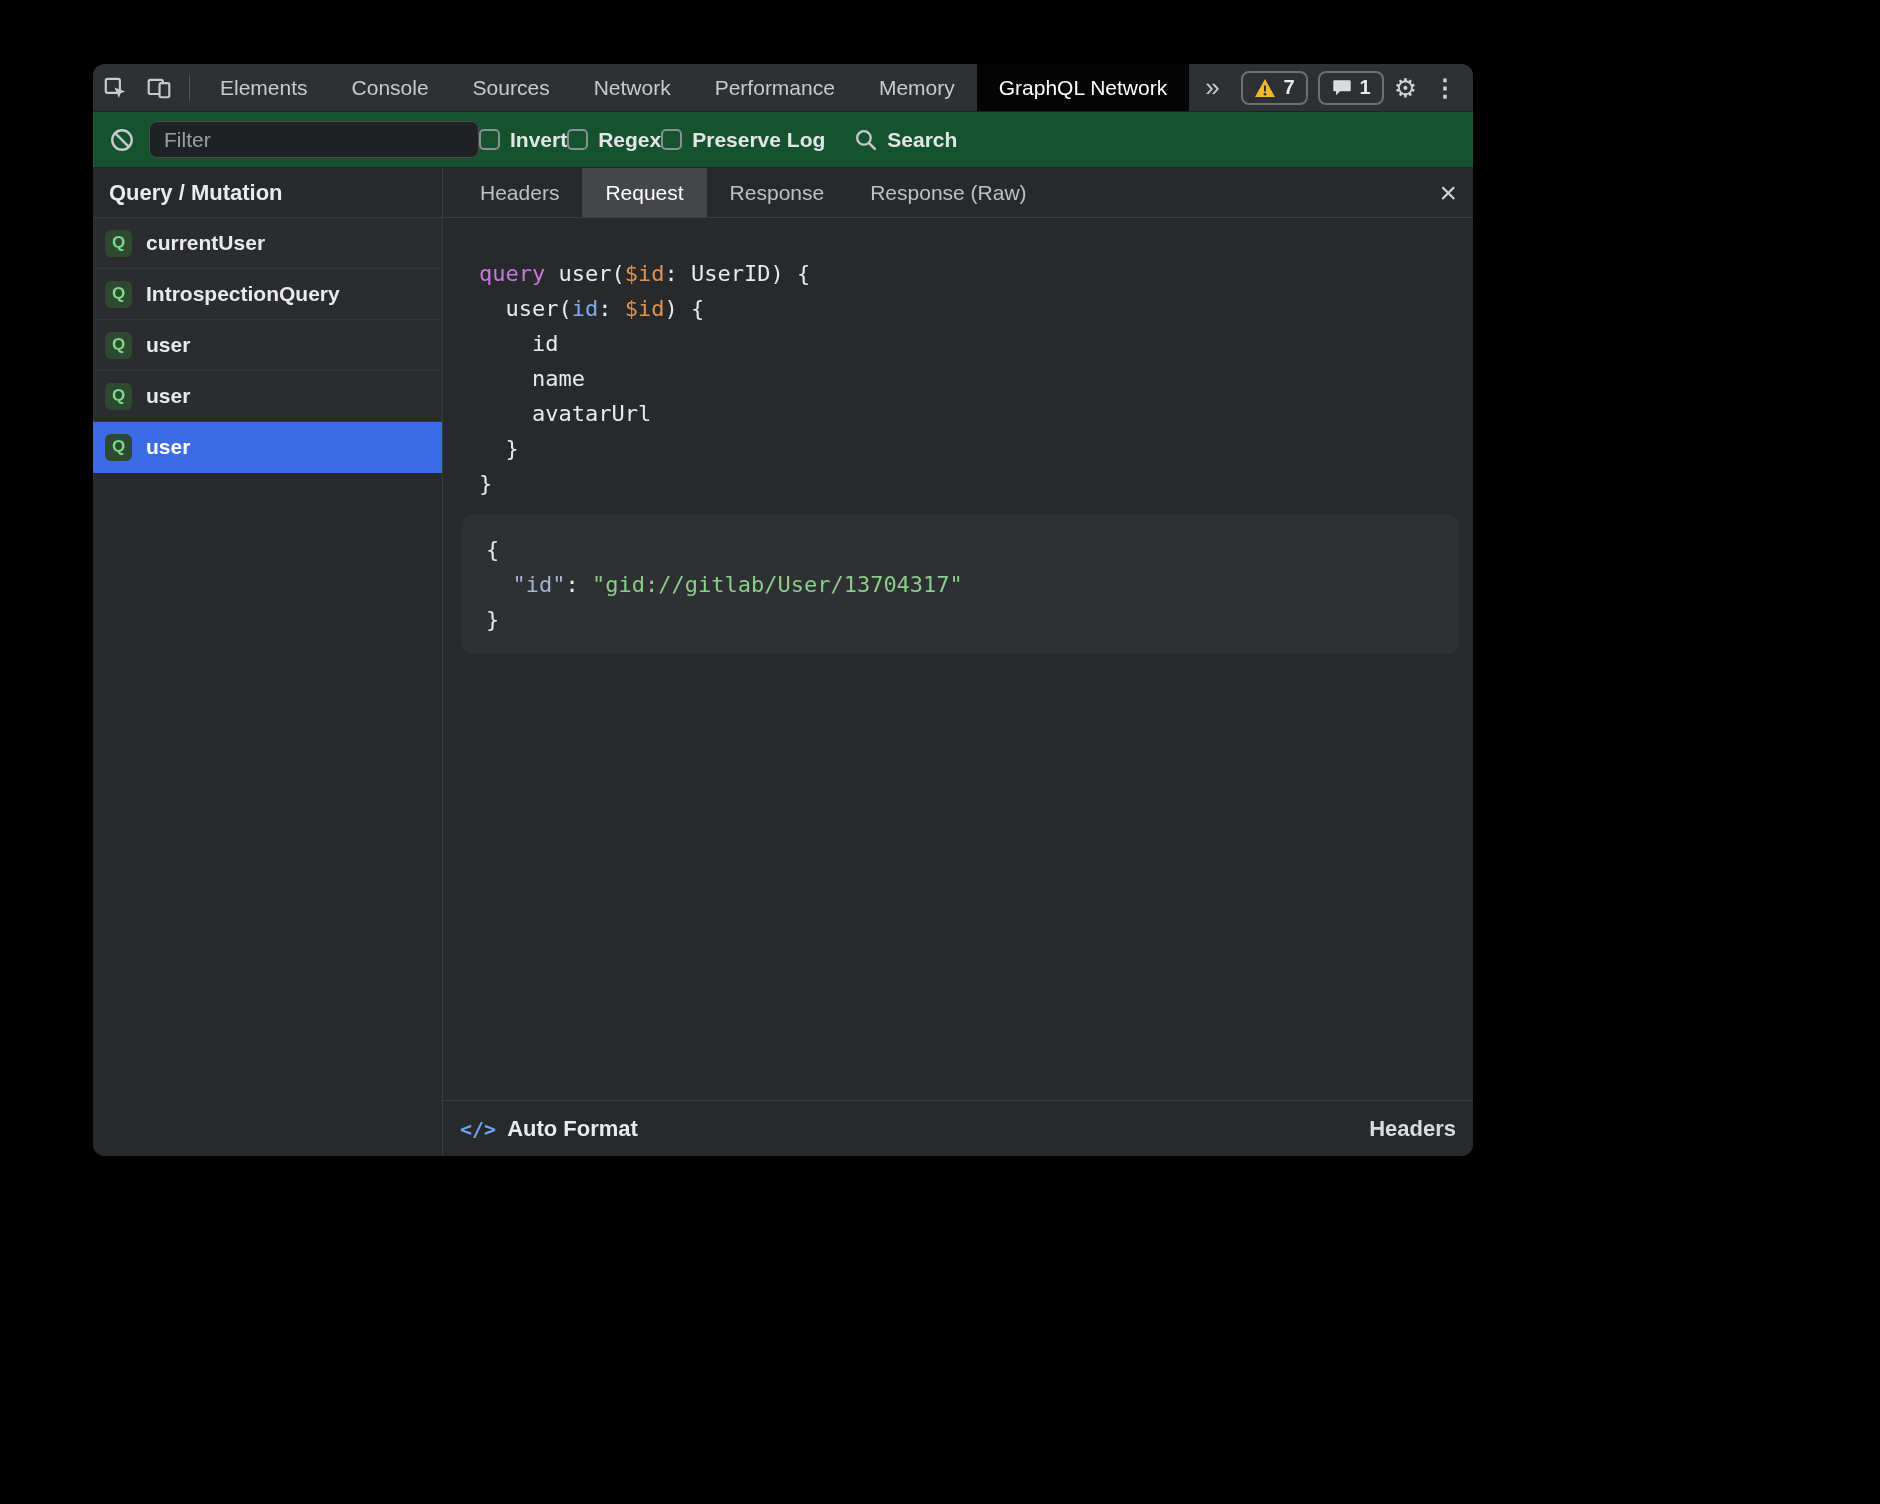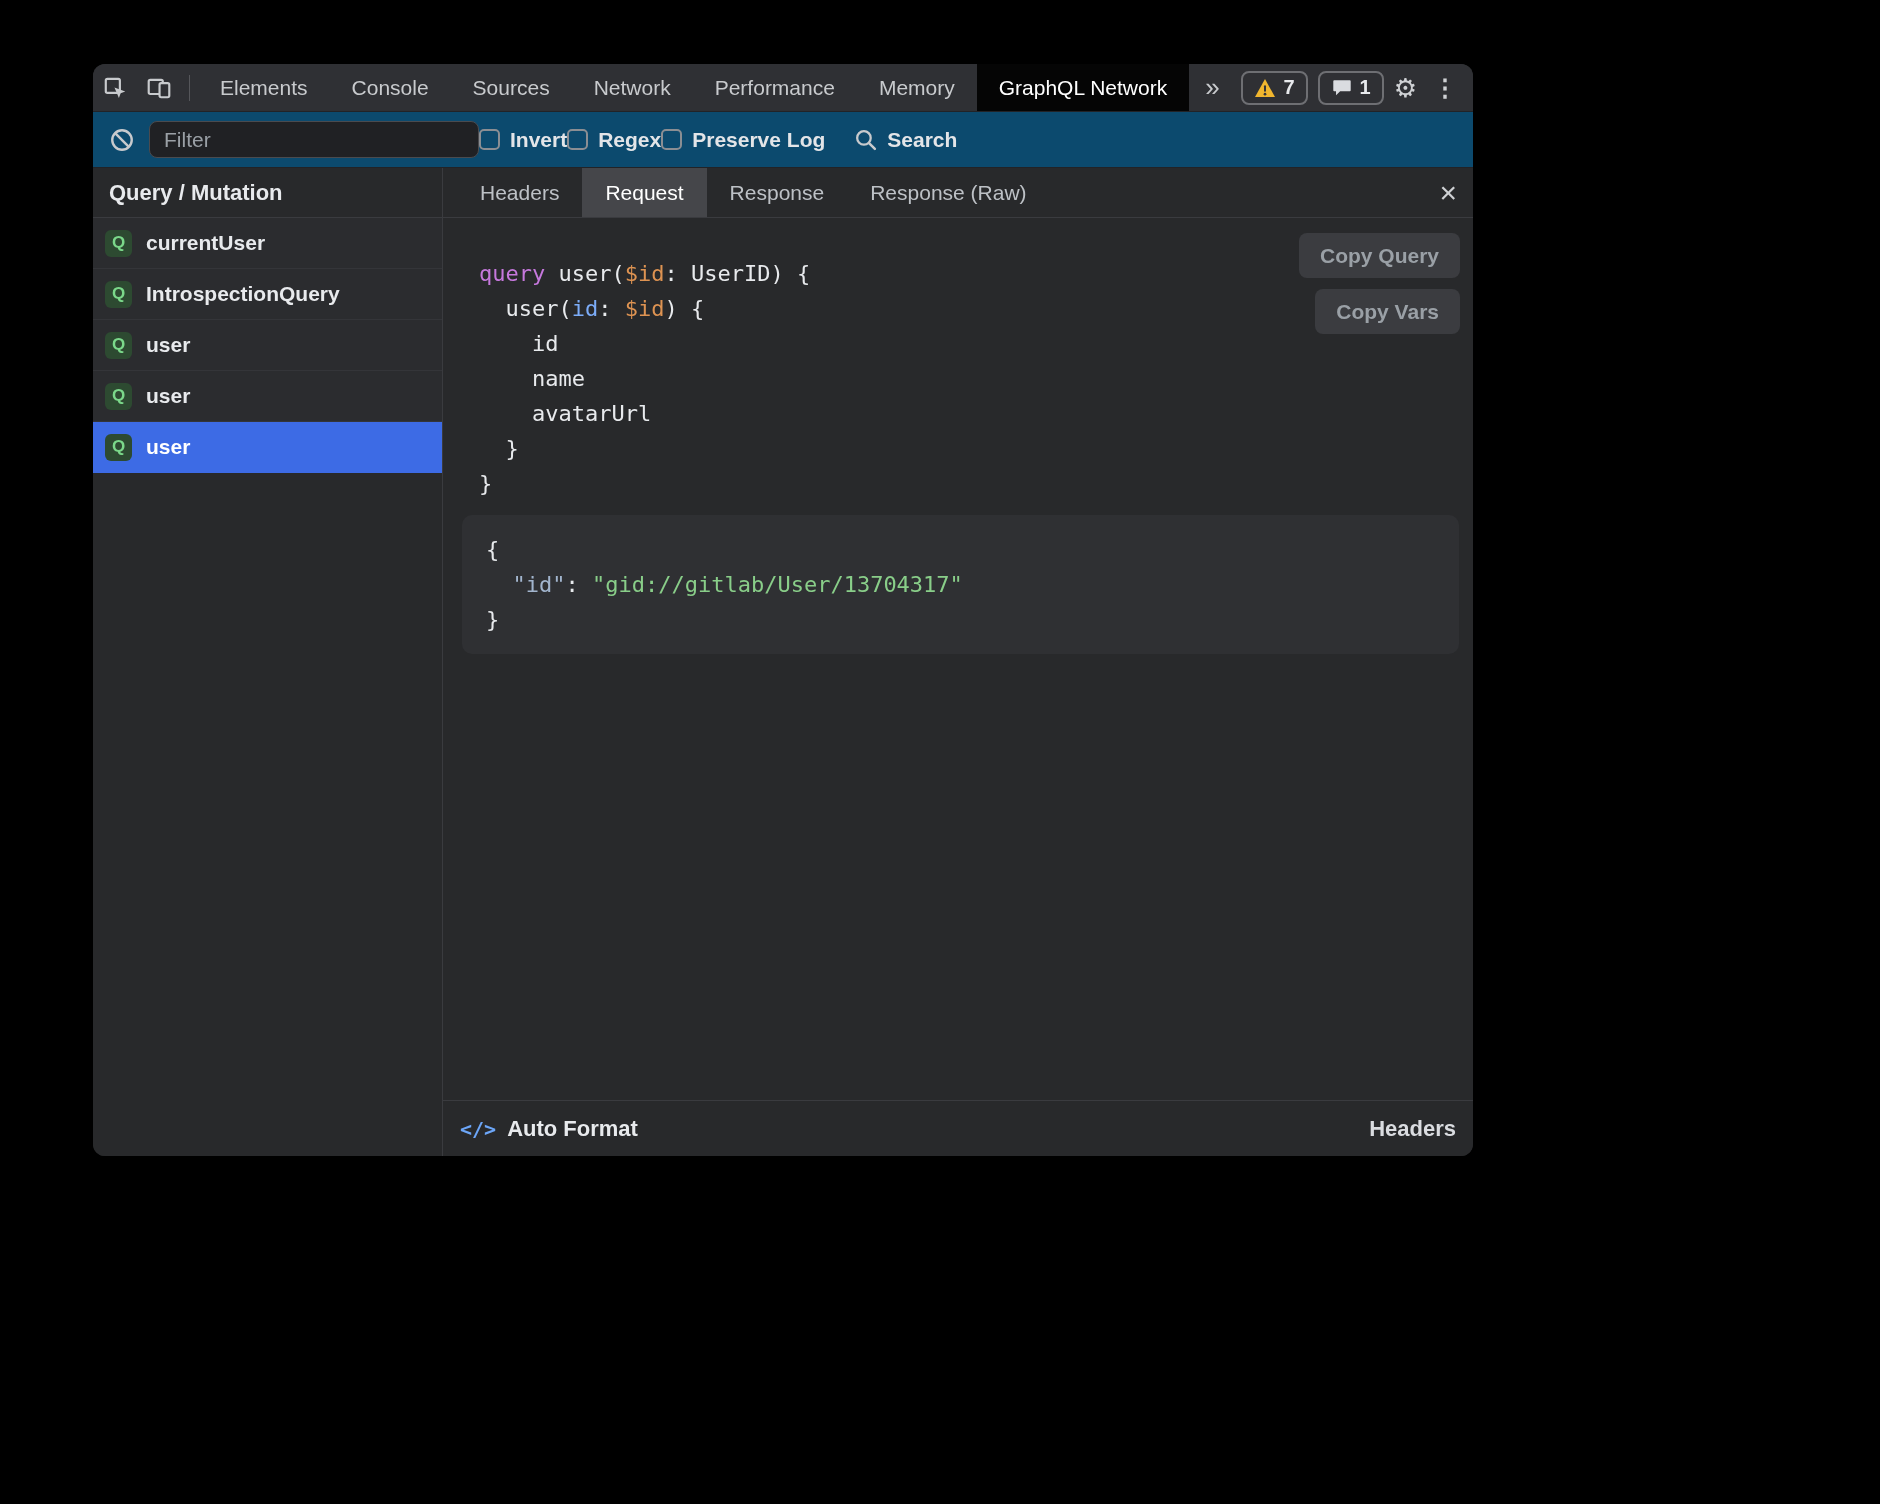--- a/index.html
+++ b/index.html
@@ -26,21 +26,21 @@
   .tab { display:flex; align-items:center; padding:0 22px; color:#C8CACD; font-size:21px; cursor:default; }
   .tab.active { background:#050505; color:#FFFFFF; font-weight:500; }
   .overflow-chevron { display:flex; align-items:center; padding:0 16px; color:#C8CACD; font-size:26px; }
   .tabbar-right { margin-left:auto; display:flex; align-items:center; gap:10px; padding-right:16px; }
   .badge { display:flex; align-items:center; gap:7px; height:34px; padding:0 11px;
            border:2px solid #6E6F73; border-radius:8px; color:#E8EAED; font-size:20px; font-weight:600; }
   .glyph { color:#CFD1D4; font-size:26px; line-height:1; }
   .glyph.dots { font-size:24px; font-weight:bold; padding-left:6px; }
 
   
-  .filterbar { height:56px; background:#0c4a6e; border-bottom:1px solid #222327;
+  .filterbar { height:56px; background:#14532d; border-bottom:1px solid #222327;
                display:flex; align-items:center; padding:0 16px; flex:0 0 auto; }
   .filter-input { width:330px; height:37px; margin-left:14px; background:#202124;
                   border:1px solid #4A4B4F; border-radius:8px; color:#E8EAED;
                   font-size:21px; padding:0 14px; outline:none; font-family:"Liberation Sans",sans-serif; }
   .filter-input::placeholder { color:#9AA0A6; }
   .checkgroup { display:flex; align-items:center; gap:10px; cursor:default; }
   .checkbox { width:21px; height:21px; border:2px solid #8B8E93; border-radius:5px; background:transparent; }
   .checklabel { color:#E3E5E8; font-size:21px; font-weight:600; }
   .searchgroup { display:flex; align-items:center; gap:9px; margin-left:28px; }
 
@@ -211,24 +211,20 @@
     <div class="detail">
       <div class="subtabs">
         <div class="subtab">Headers</div>
         <div class="subtab active">Request</div>
         <div class="subtab">Response</div>
         <div class="subtab">Response (Raw)</div>
         <div class="close-x">×</div>
       </div>
 
       <div class="content">
-        <div class="copy-buttons">
-          <button class="copy-btn">Copy Query</button>
-          <button class="copy-btn">Copy Vars</button>
-        </div>
 
         <div id="query-code" class="code query-block"><div class="code-line"><span class="tok-kw">query</span><span class="tok-pl"> user(</span><span class="tok-vr">$id</span><span class="tok-pl">: UserID) {</span></div><div class="code-line"><span class="tok-pl">  user(</span><span class="tok-arg">id</span><span class="tok-pl">: </span><span class="tok-vr">$id</span><span class="tok-pl">) {</span></div><div class="code-line"><span class="tok-pl">    id</span></div><div class="code-line"><span class="tok-pl">    name</span></div><div class="code-line"><span class="tok-pl">    avatarUrl</span></div><div class="code-line"><span class="tok-pl">  }</span></div><div class="code-line"><span class="tok-pl">}</span></div></div>
 
         <div class="vars-box">
           <div id="vars-code" class="code"><div class="code-line"><span class="tok-pl">{</span></div><div class="code-line"><span class="tok-pl">  </span><span class="tok-key">"id"</span><span class="tok-pl">: </span><span class="tok-str">"gid://gitlab/User/13704317"</span></div><div class="code-line"><span class="tok-pl">}</span></div></div>
         </div>
       </div>
 
       <div class="footer">
         <div class="footer-left">

